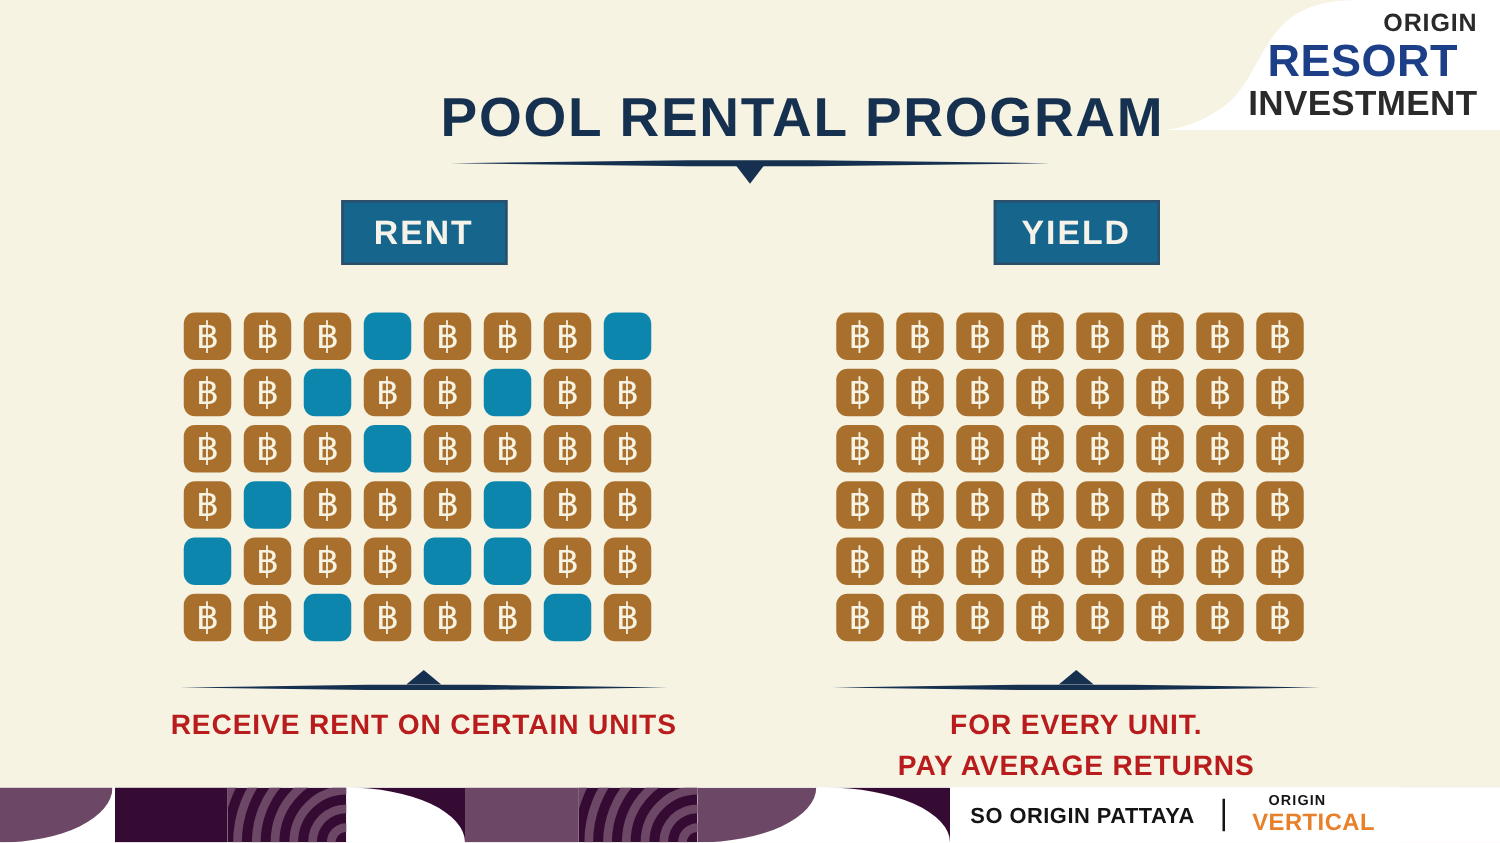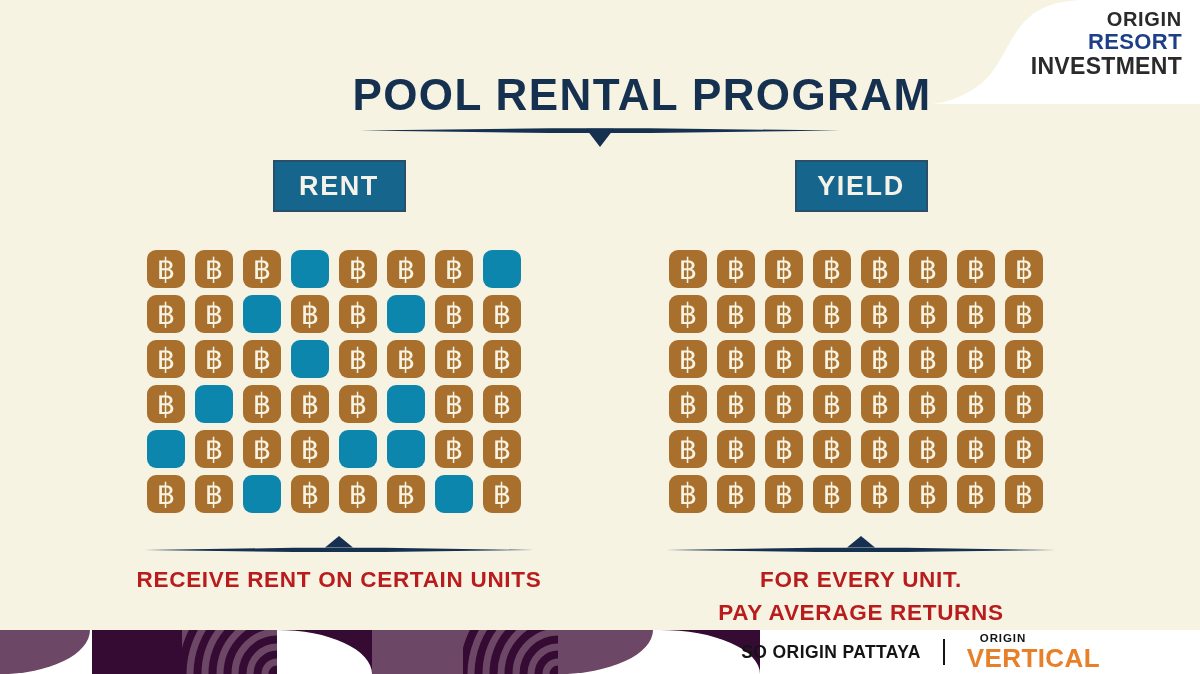--- a/index.html
+++ b/index.html
@@ -53,29 +53,30 @@
     z-index: 2;
   }
   .logo-line1 {
     font-size: 20px;
     font-weight: bold;
     letter-spacing: 0.7px;
     color: #2a2a2a;
     display: block;
   }
   .logo-line2 {
-    font-size: 22px;
+    font-size: 36px;
     font-weight: bold;
     letter-spacing: 0.4px;
     color: #1d3f87;
     display: block;
     margin-top: 2px;
+    text-align: center;
   }
   .logo-line3 {
-    font-size: 23px;
+    font-size: 28px;
     font-weight: bold;
     letter-spacing: 0.3px;
     color: #2a2a2a;
     display: block;
     margin-top: 2px;
   }
 
   
   .title {
     position: absolute;
@@ -208,21 +209,21 @@
   .brand-vert .v1 {
     display: block;
     font-size: 11.5px;
     font-weight: bold;
     letter-spacing: 0.9px;
     color: #141414;
     margin-left: 13px;
   }
   .brand-vert .v2 {
     display: block;
-    font-size: 26px;
+    font-size: 19px;
     font-weight: bold;
     letter-spacing: 0.4px;
     color: #e8802a;
     margin-top: 1px;
   }
 </style>
 </head>
 <body>
 
 <div id="slide">

